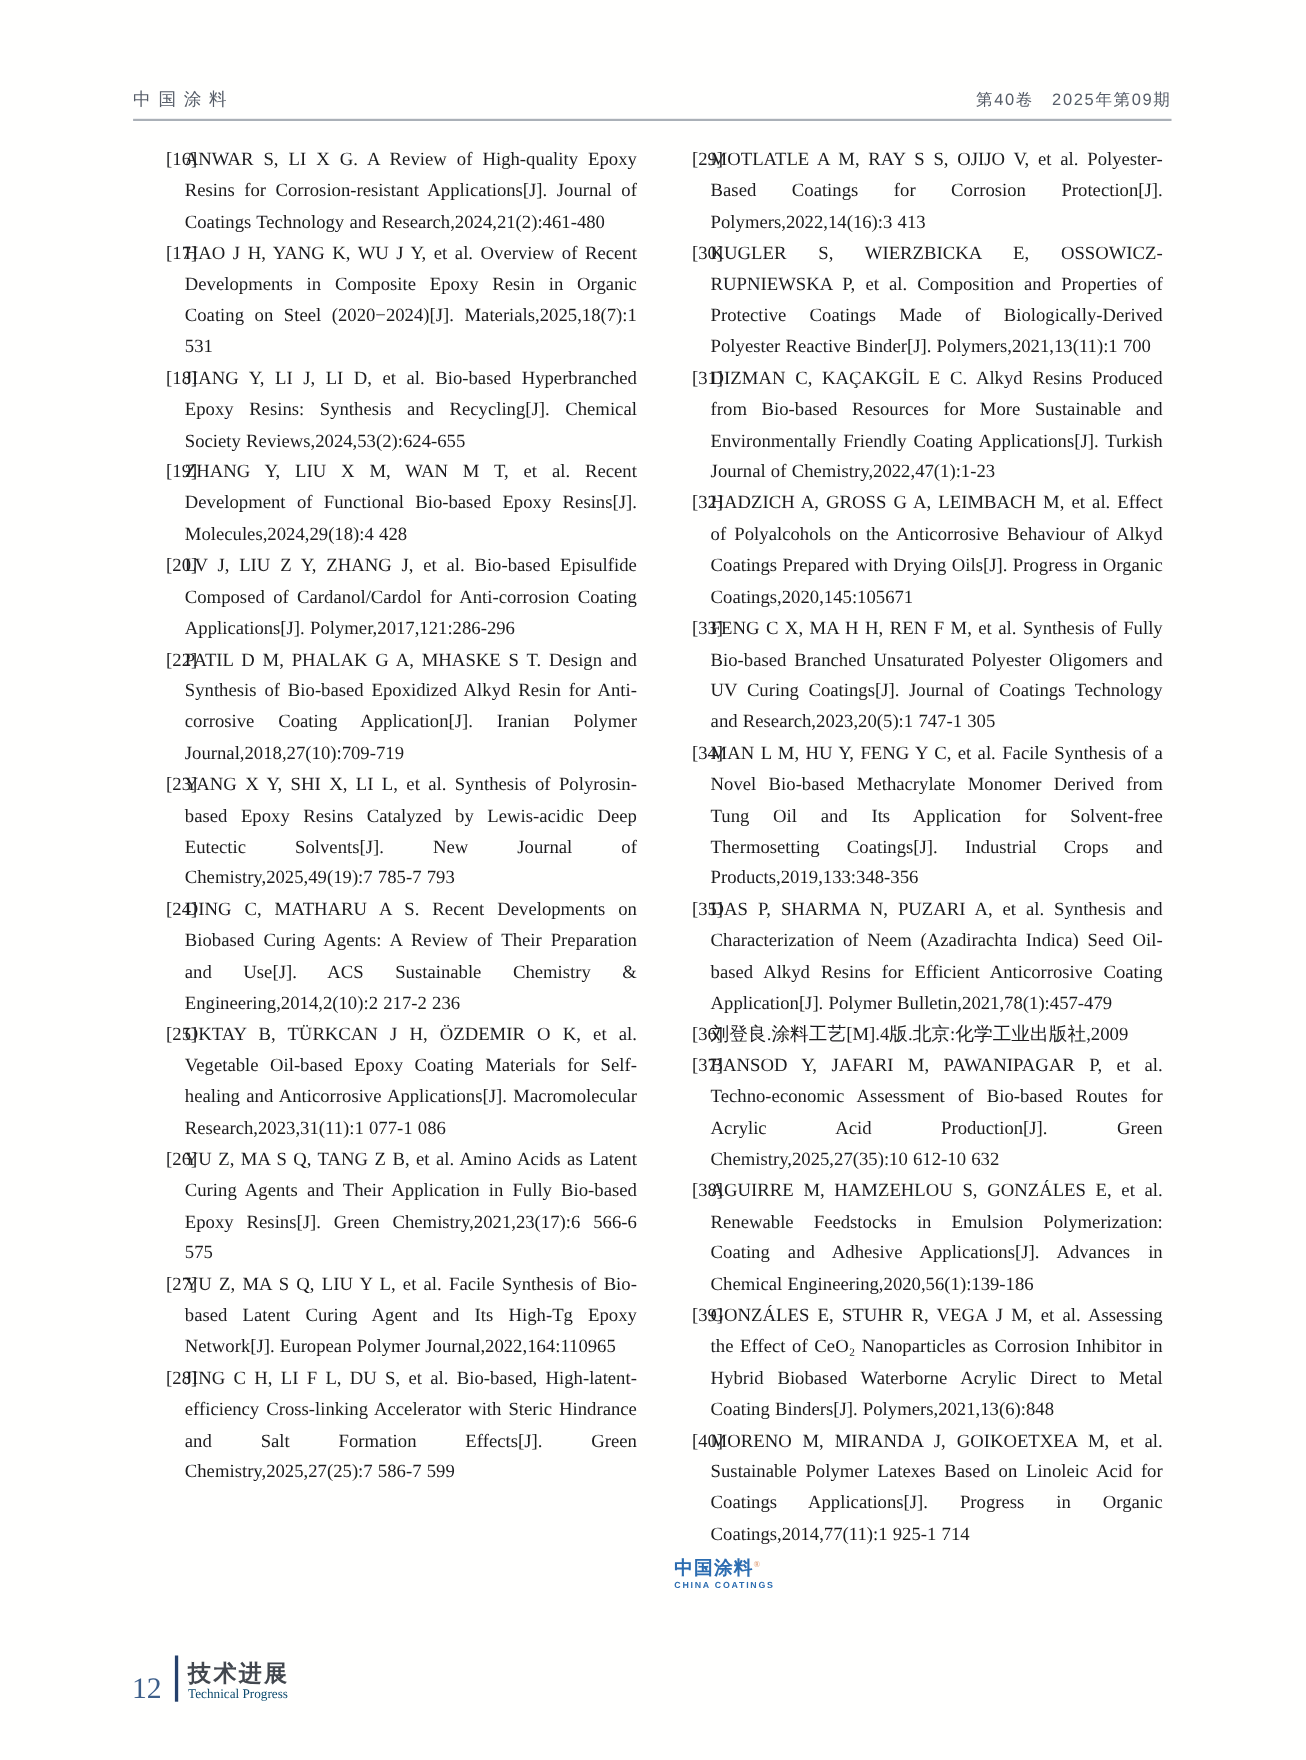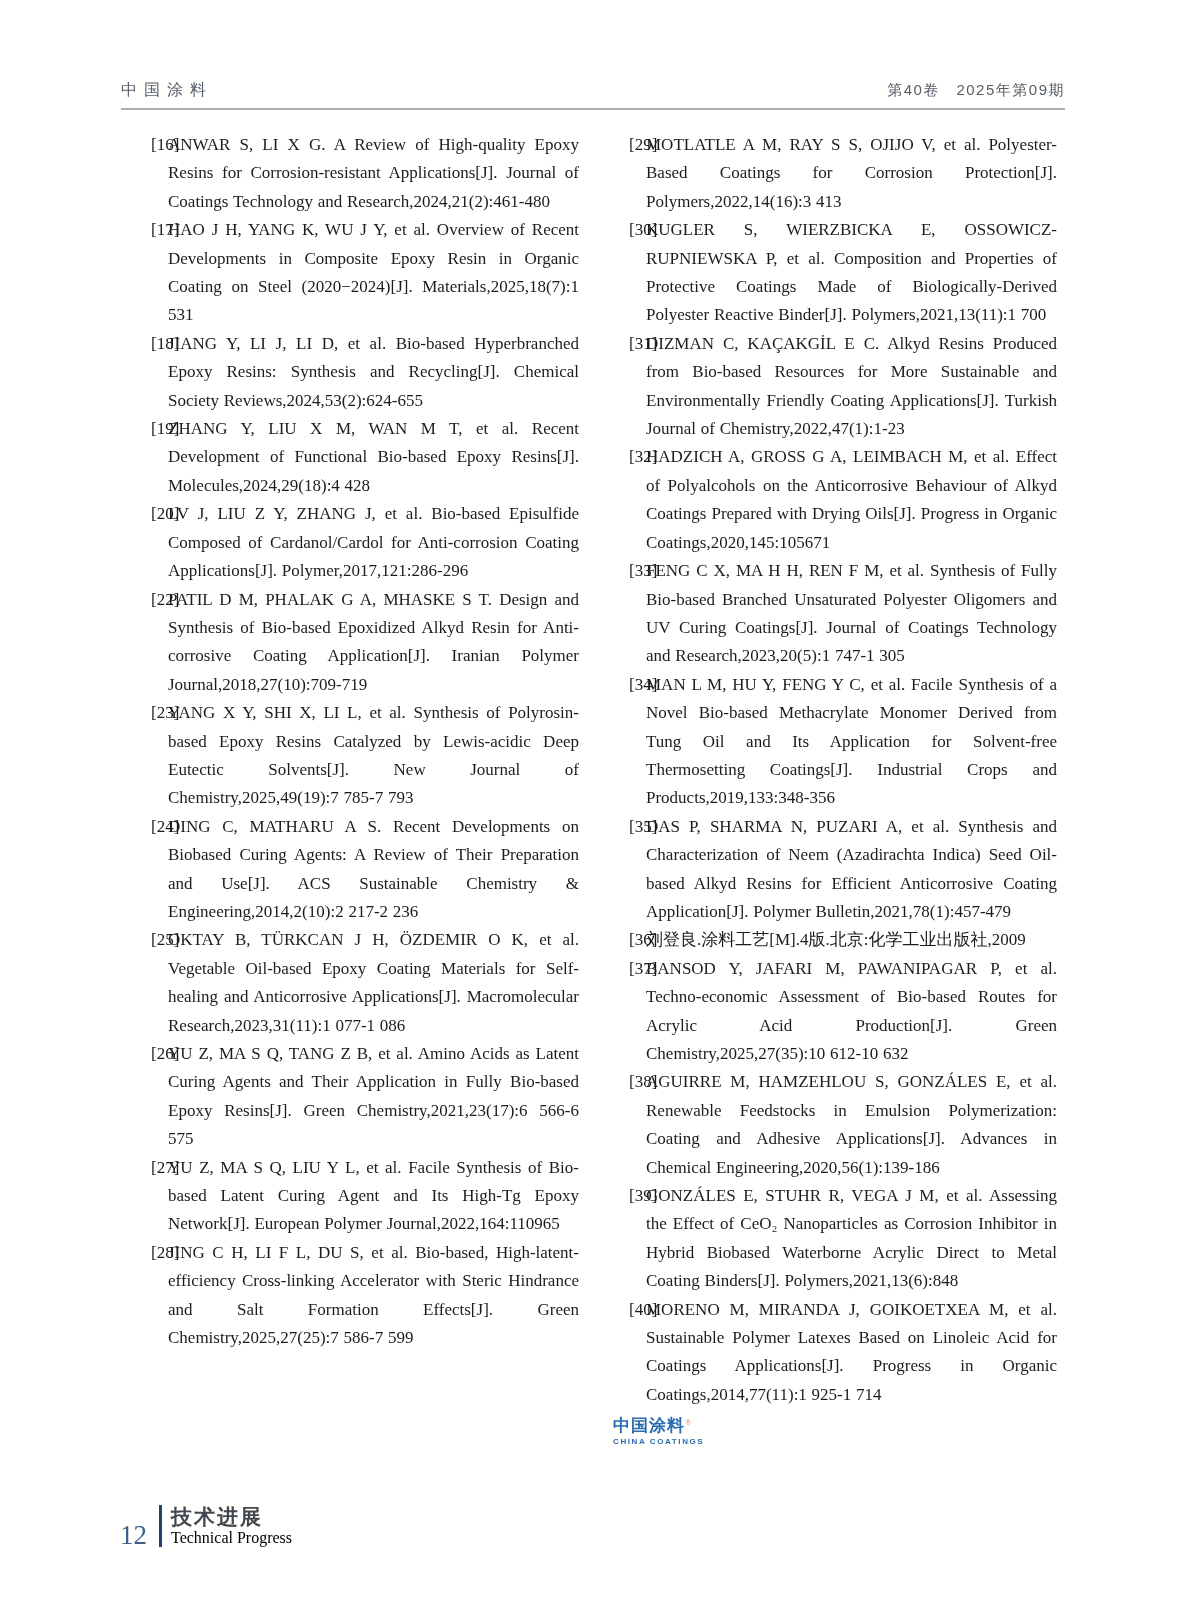--- a/index.html
+++ b/index.html
@@ -115,31 +115,31 @@
     position: relative;
     top: 4px;
   }
   .footer-bar {
     width: 3px;
     height: 42px;
     background: #24406b;
     margin-right: 9px;
   }
   .footer-section .section-cn {
-    font-family: Liberation Sans, sans-serif;
+    font-family: Liberation Serif, serif;
     font-weight: bold;
     font-size: 21px;
     letter-spacing: 2px;
     color: #42474e;
     line-height: 1.1;
   }
   .footer-section .section-en {
     font-family: "Liberation Serif", serif;
-    font-size: 16px;
-    color: #000000;
+    font-size: 12px;
+    color: #0c4a6e;
     line-height: 1.1;
     margin-top: 1px;
   }
 </style>
 </head>
 <body>
 
 <div class="page">
 
   <div class="header">

